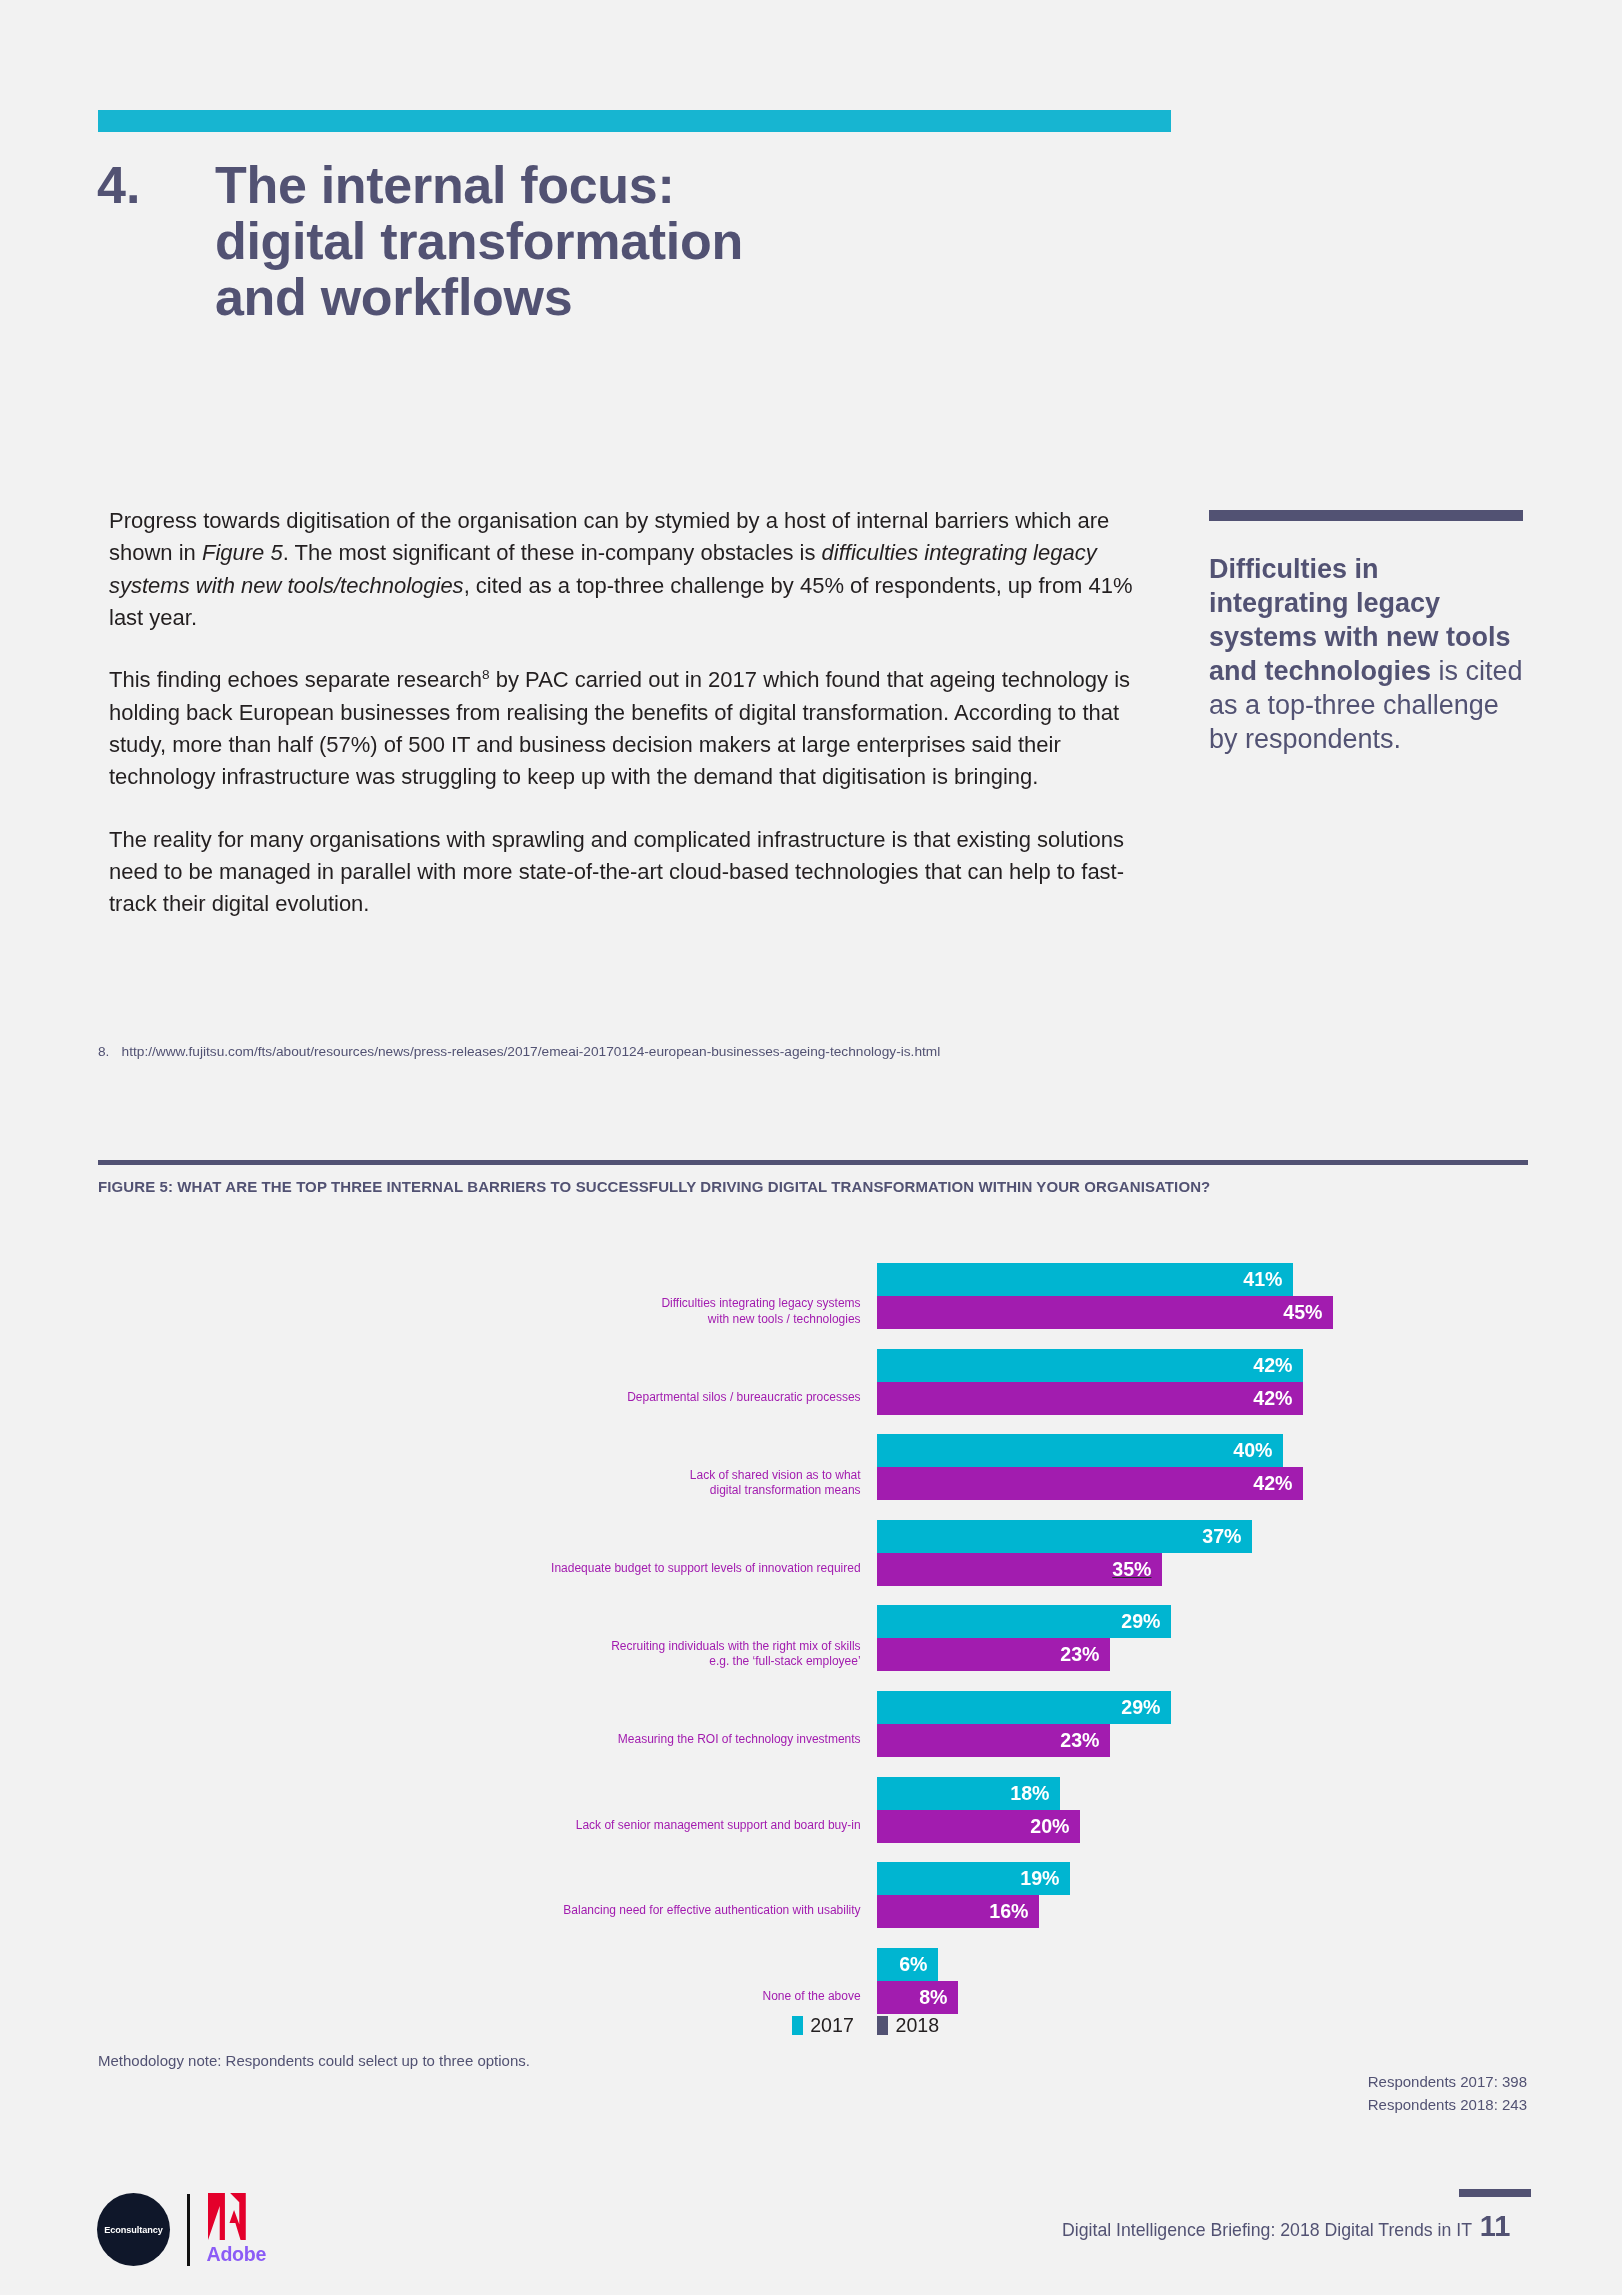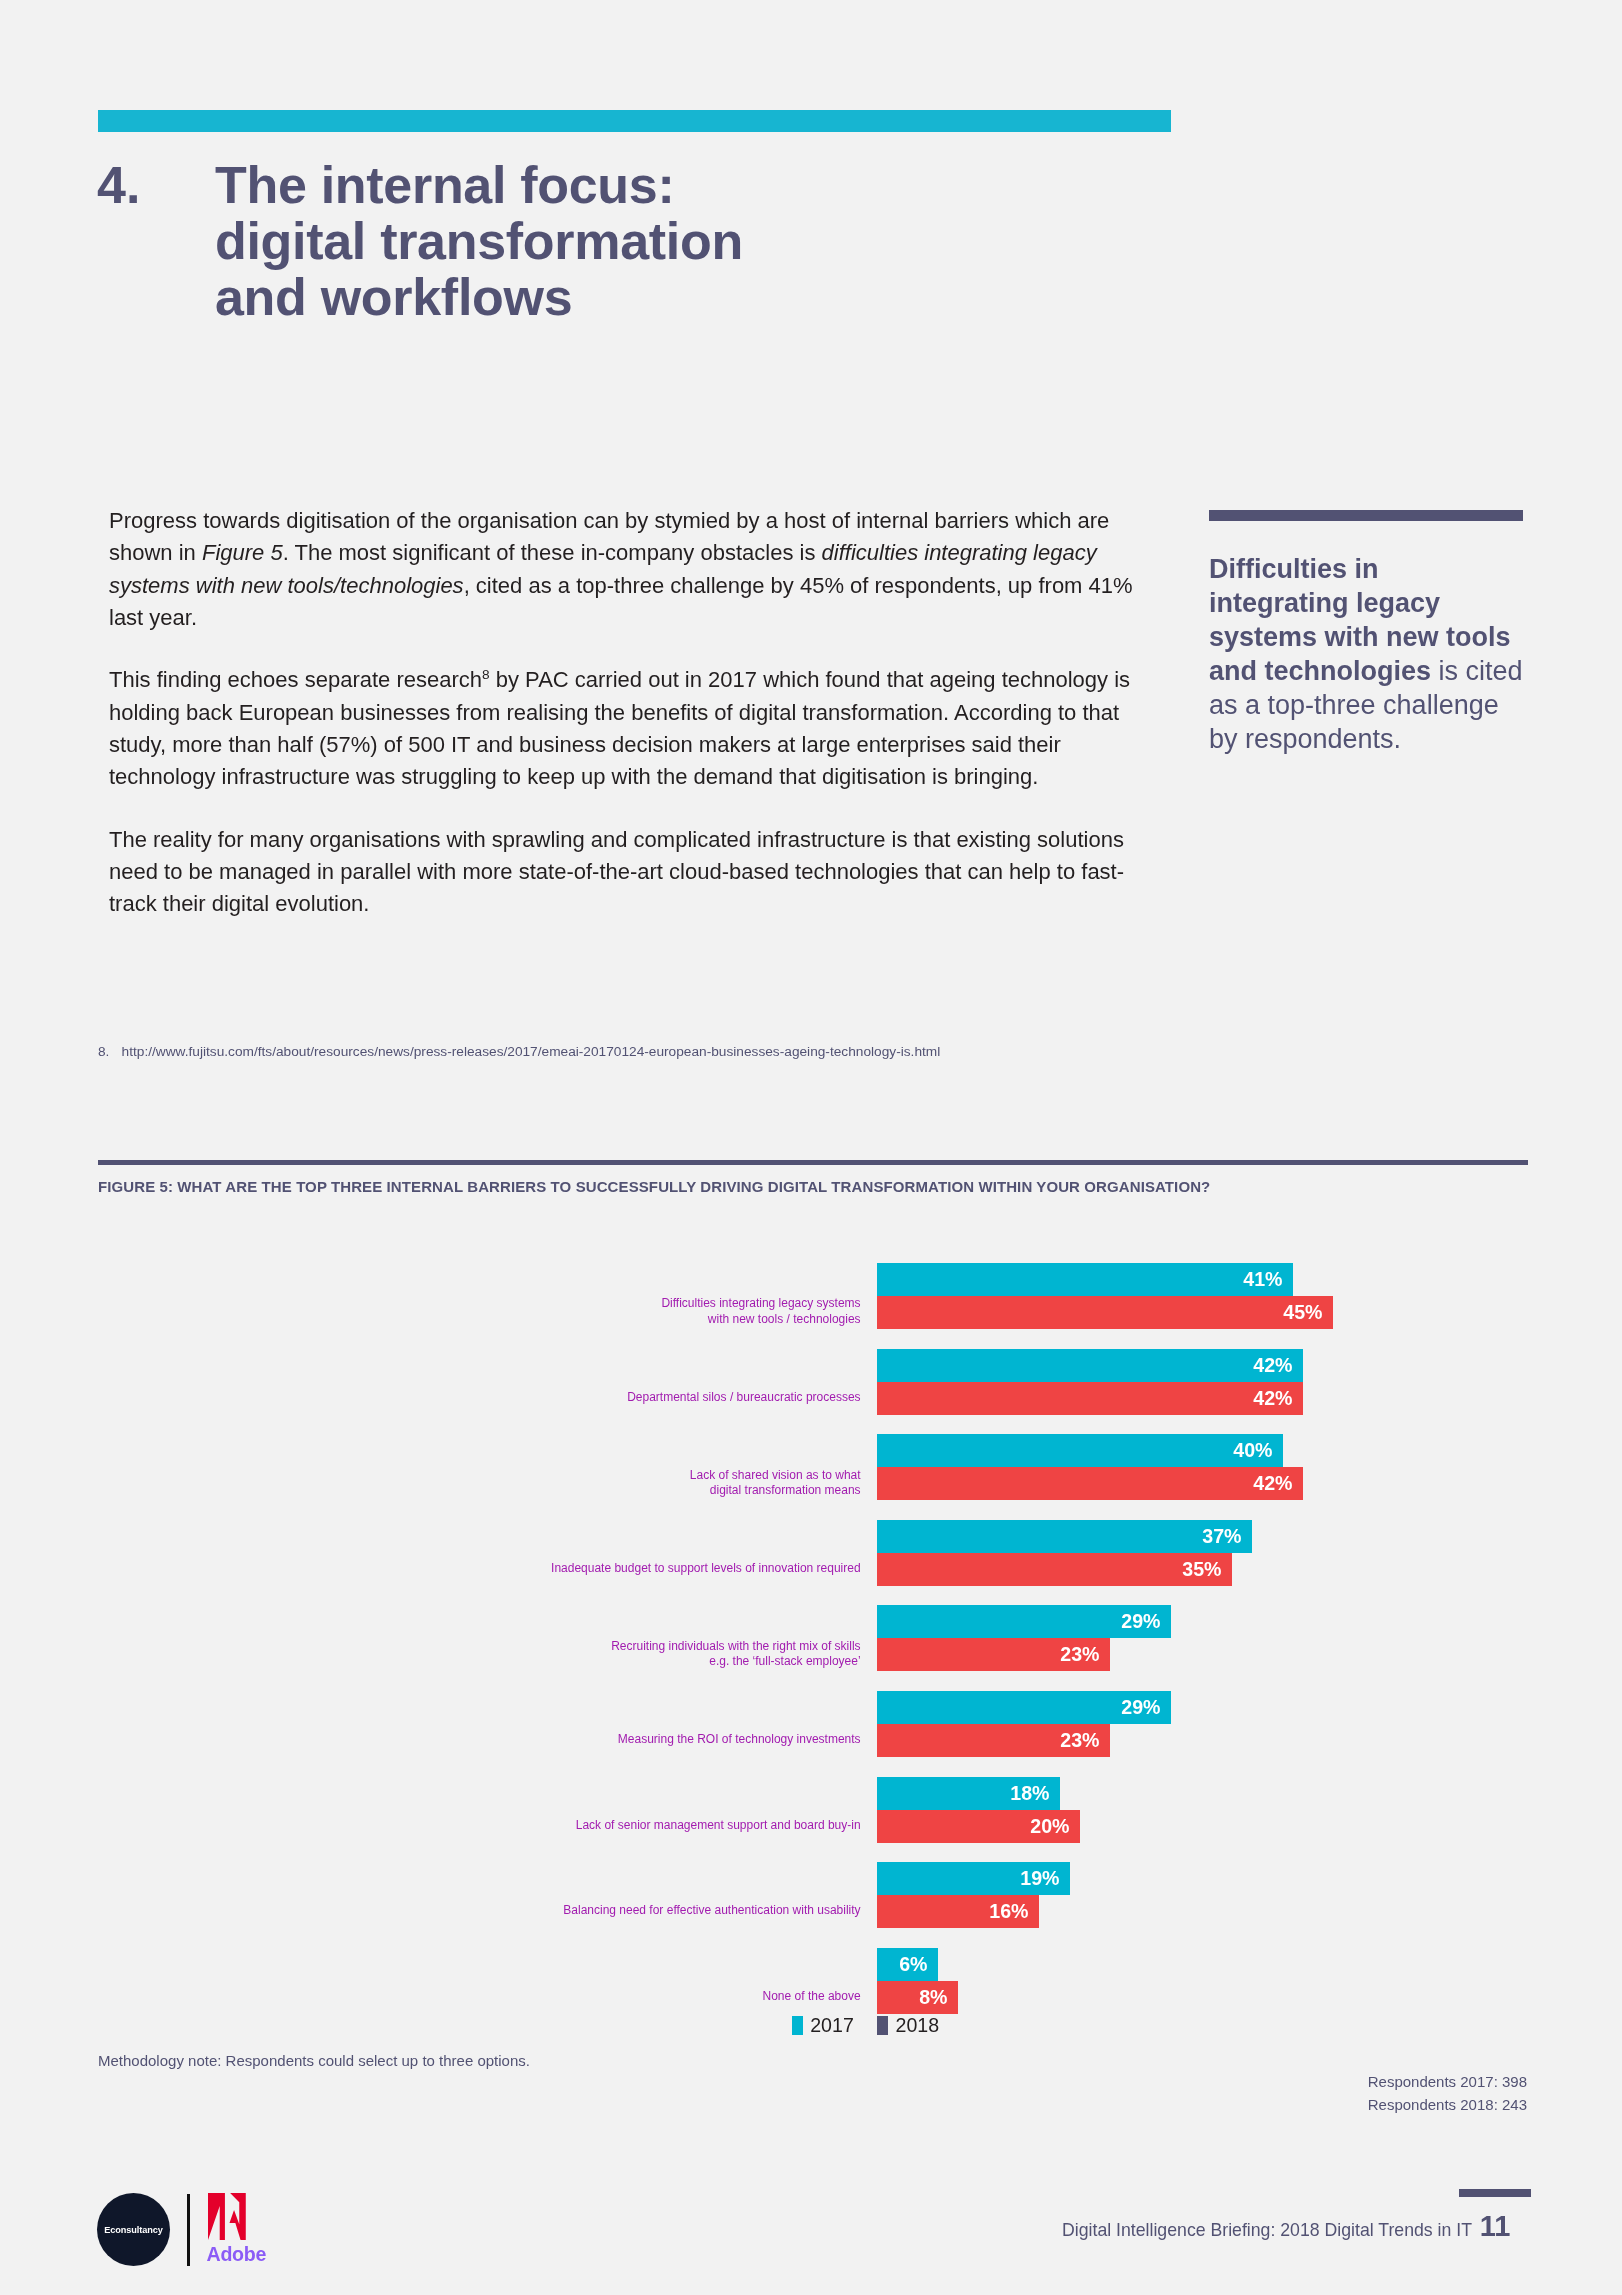--- a/index.html
+++ b/index.html
@@ -93,21 +93,21 @@
     font-size:12px; line-height:1.3; color:#a21caf;
     box-sizing:border-box;
     margin-top:32px;
   }
   .cbars{flex:1 1 auto; position:relative;}
   .bar{
     height:33px; position:relative;
     display:flex; align-items:center; justify-content:flex-end;
   }
   .bar.y2017{background:#00b5d1;}
-  .bar.y2018{background:#ef4444;}
+  .bar.y2018{background:#a21caf;}
   .bar span{
     color:#ffffff; font-size:19.6px; font-weight:bold;
     padding-right:10.5px; white-space:nowrap;
   }
 
   .legend{
     position:absolute; left:792px; top:2014px;
     display:flex; align-items:center; gap:23.6px;
     font-size:19.6px; color:#231f20;
   }
@@ -235,21 +235,21 @@
         </div>
       </div>
       <div class="crow">
         <div class="clabel">
           <div>Inadequate budget to support levels of innovation required</div>
         </div>
         <div class="cbars">
           <div class="bar y2017" style="width: 375px;">
             <span>37%</span>
           </div>
-          <div class="bar y2018" style="width: 355px;">
+          <div class="bar y2018" style="width: 285px; text-decoration: underline;">
             <span>35%</span>
           </div>
         </div>
       </div>
       <div class="crow">
         <div class="clabel">
           <div>Recruiting individuals with the right mix of skills</div>
           <div>e.g. the ‘full-stack employee’</div>
         </div>
         <div class="cbars">

